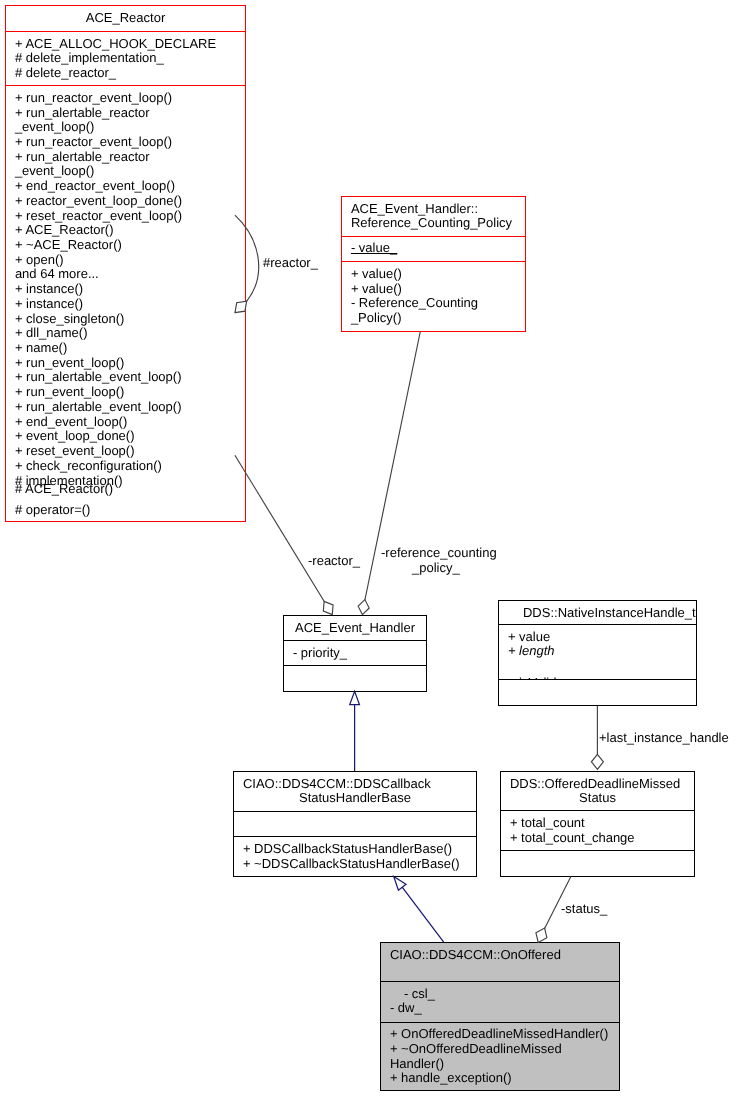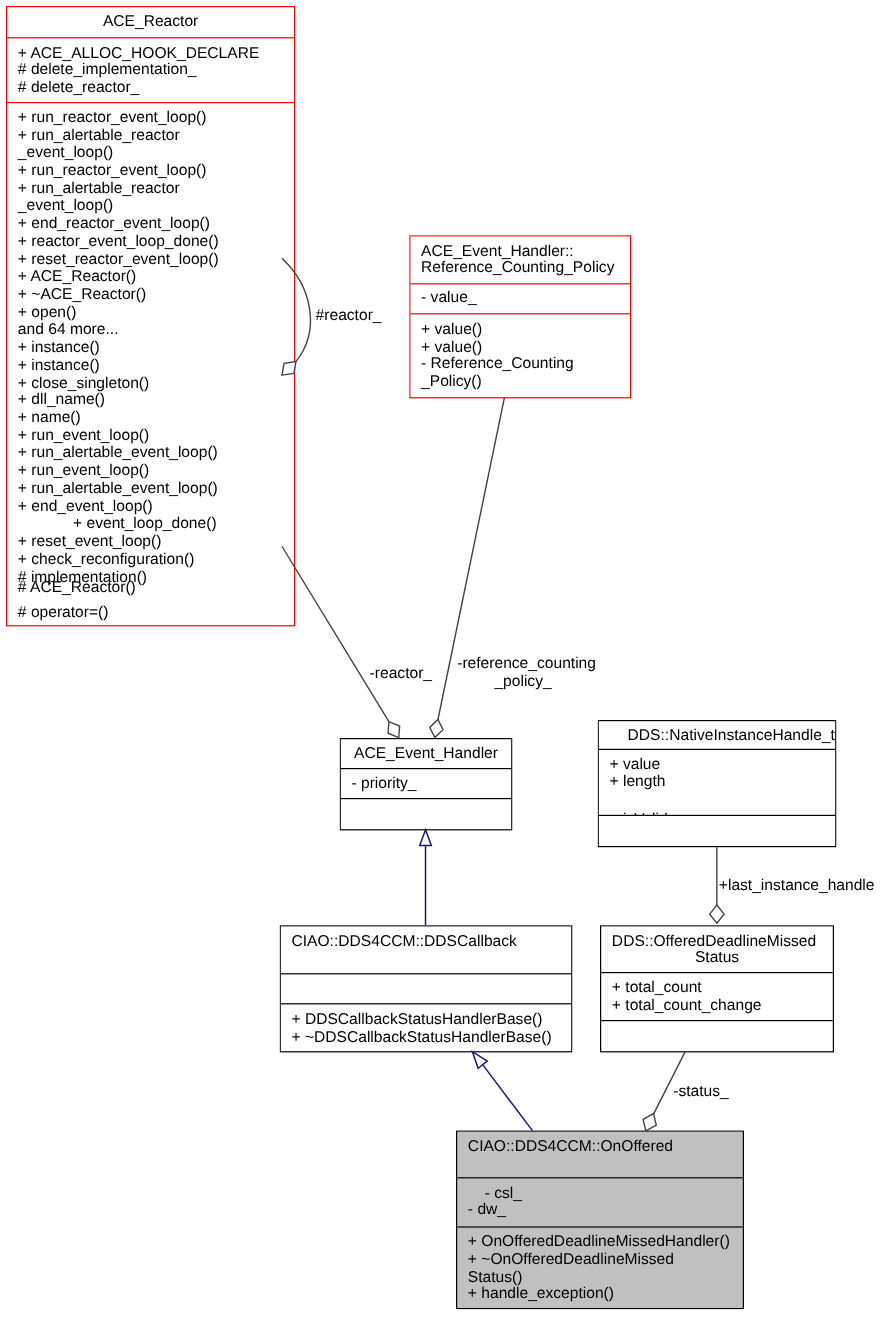--- a/index.html
+++ b/index.html
@@ -48,37 +48,37 @@
       <div class="ln" style="top:195.96px;text-align:left;left:8.90px;">+ instance()</div>
       <div class="ln" style="top:210.68px;text-align:left;left:8.90px;">+ instance()</div>
       <div class="ln" style="top:225.40px;text-align:left;left:8.90px;">+ close_singleton()</div>
       <div class="ln" style="top:240.12px;text-align:left;left:8.90px;">+ dll_name()</div>
       <div class="ln" style="top:254.84px;text-align:left;left:8.90px;">+ name()</div>
       <div class="ln" style="top:269.56px;text-align:left;left:8.90px;">+ run_event_loop()</div>
       <div class="ln" style="top:284.28px;text-align:left;left:8.90px;">+ run_alertable_event_loop()</div>
       <div class="ln" style="top:299.00px;text-align:left;left:8.90px;">+ run_event_loop()</div>
       <div class="ln" style="top:313.72px;text-align:left;left:8.90px;">+ run_alertable_event_loop()</div>
       <div class="ln" style="top:328.44px;text-align:left;left:8.90px;">+ end_event_loop()</div>
-      <div class="ln" style="top:343.16px;text-align:left;left:8.90px;margin-left:46px;">+ event_loop_done()</div>
+      <div class="ln" style="top:343.16px;text-align:left;left:8.90px;">+ event_loop_done()</div>
       <div class="ln" style="top:357.88px;text-align:left;left:8.90px;">+ reset_event_loop()</div>
       <div class="ln" style="top:372.60px;text-align:left;left:8.90px;">+ check_reconfiguration()</div>
       <div class="ln" style="top:387.32px;text-align:left;left:8.90px;"># implementation()</div>
       <div class="ln" style="top:396px;text-align:left;left:8.90px;"># ACE_Reactor()</div>
       <div class="ln" style="top:416.76px;text-align:left;left:8.90px;"># operator=()</div>
     </div>
   </div>
   <div class="node" style="left:341.20px;top:196.00px;width:185.00px;height:135.80px;border:1px solid #ff0000;background:#ffffff;">
     <div class="sep" style="top:38.80px;background:#ff0000;"></div>
     <div class="sep" style="top:64.20px;background:#ff0000;"></div>
     <div class="sect" style="top:0.00px;height:39.80px;">
       <div class="ln" style="top:4.60px;text-align:left;left:8.90px;">ACE_Event_Handler::</div>
       <div class="ln" style="top:19.32px;text-align:left;left:8.90px;">Reference_Counting_Policy</div>
     </div>
     <div class="sect" style="top:39.80px;height:25.40px;">
-      <div class="ln" style="top:4.60px;text-align:left;left:8.90px;">- value_</div>
+      <div class="ln" style="top:4.60px;text-align:left;left:8.90px;text-decoration:underline;">- value_</div>
     </div>
     <div class="sect" style="top:65.20px;height:70.60px;">
       <div class="ln" style="top:4.60px;text-align:left;left:8.90px;">+ value()</div>
       <div class="ln" style="top:19.32px;text-align:left;left:8.90px;">+ value()</div>
       <div class="ln" style="top:34.04px;text-align:left;left:8.90px;">- Reference_Counting</div>
       <div class="ln" style="top:48.76px;text-align:left;left:8.90px;">_Policy()</div>
     </div>
   </div>
   <div class="node" style="left:283.10px;top:615.30px;width:144.00px;height:76.80px;border:1px solid #000000;background:#ffffff;">
     <div class="sep" style="top:24.10px;background:#000000;"></div>
@@ -93,31 +93,32 @@
     </div>
   </div>
   <div class="node" style="left:498.00px;top:600.30px;width:198.70px;height:105.60px;border:1px solid #000000;background:#ffffff;">
     <div class="sep" style="top:23.00px;background:#000000;"></div>
     <div class="sep" style="top:78.00px;background:#000000;"></div>
     <div class="sect" style="top:0.00px;height:24.00px;">
       <div class="ln" style="top:4.60px;text-align:right;left:0;right:0;">DDS::NativeInstanceHandle_t</div>
     </div>
     <div class="sect" style="top:24.00px;height:55.00px;">
       <div class="ln" style="top:4.60px;text-align:left;left:8.90px;">+ value</div>
-      <div class="ln" style="top:19.32px;text-align:right;left:8.90px;">+ length</div>
+      <div class="ln" style="top:19.32px;text-align:right;left:8.90px;font-style:italic;">+ length</div>
       <div class="ln" style="top:51px;text-align:right;left:8.90px;">+ isValid</div>
     </div>
     <div class="sect" style="top:79.00px;height:26.60px;">
     </div>
   </div>
   <div class="node" style="left:233.10px;top:771.10px;width:244.00px;height:105.70px;border:1px solid #000000;background:#ffffff;">
     <div class="sep" style="top:39.40px;background:#000000;"></div>
     <div class="sep" style="top:64.30px;background:#000000;"></div>
     <div class="sect" style="top:0.00px;height:40.40px;">
       <div class="ln" style="top:4.60px;text-align:center;left:8.90px;">CIAO::DDS4CCM::DDSCallback</div>
+      <div class="ln" style="top:19.32px;text-align:center;left:0;right:0;">StatusHandlerBase</div>
     </div>
     <div class="sect" style="top:40.40px;height:24.90px;">
     </div>
     <div class="sect" style="top:65.30px;height:40.40px;">
       <div class="ln" style="top:4.60px;text-align:left;left:8.90px;">+ DDSCallbackStatusHandlerBase()</div>
       <div class="ln" style="top:19.32px;text-align:left;left:8.90px;">+ ~DDSCallbackStatusHandlerBase()</div>
     </div>
   </div>
   <div class="node" style="left:499.80px;top:771.00px;width:195.10px;height:105.50px;border:1px solid #000000;background:#ffffff;">
     <div class="sep" style="top:38.30px;background:#000000;"></div>
@@ -139,21 +140,21 @@
     <div class="sect" style="top:0.00px;height:39.00px;">
       <div class="ln" style="top:4.60px;text-align:left;left:8.90px;">CIAO::DDS4CCM::OnOffered</div>
     </div>
     <div class="sect" style="top:39.00px;height:40.70px;">
       <div class="ln" style="top:4.60px;text-align:left;left:8.90px;margin-left:14px;">- csl_</div>
       <div class="ln" style="top:19.32px;text-align:left;left:8.90px;">- dw_</div>
     </div>
     <div class="sect" style="top:79.70px;height:68.80px;">
       <div class="ln" style="top:4.60px;text-align:left;left:8.90px;">+ OnOfferedDeadlineMissedHandler()</div>
       <div class="ln" style="top:19.32px;text-align:left;left:8.90px;">+ ~OnOfferedDeadlineMissed</div>
-      <div class="ln" style="top:34.04px;text-align:left;left:8.90px;">Status()</div>
+      <div class="ln" style="top:34.04px;text-align:left;left:8.90px;">Handler()</div>
       <div class="ln" style="top:48.76px;text-align:left;left:8.90px;">+ handle_exception()</div>
     </div>
   </div>
   <svg class="layer" viewBox="0 0 737 1099" width="737" height="1099">
     <g>
       <path d="M234.9,215.2 C260.78,239.32 266.87,275.86 246.6,301.3" fill="none" stroke="#404040" stroke-width="1.15"></path>
       <path d="M235.00,312.60 L244.92,311.18 L246.60,301.30 L236.68,302.72 Z" fill="#fff" stroke="#404040" stroke-width="1.15"></path>
     </g>
     <g>
       <path d="M234.9,455.2 L324.1,601.3" fill="none" stroke="#404040" stroke-width="1.15"></path>

